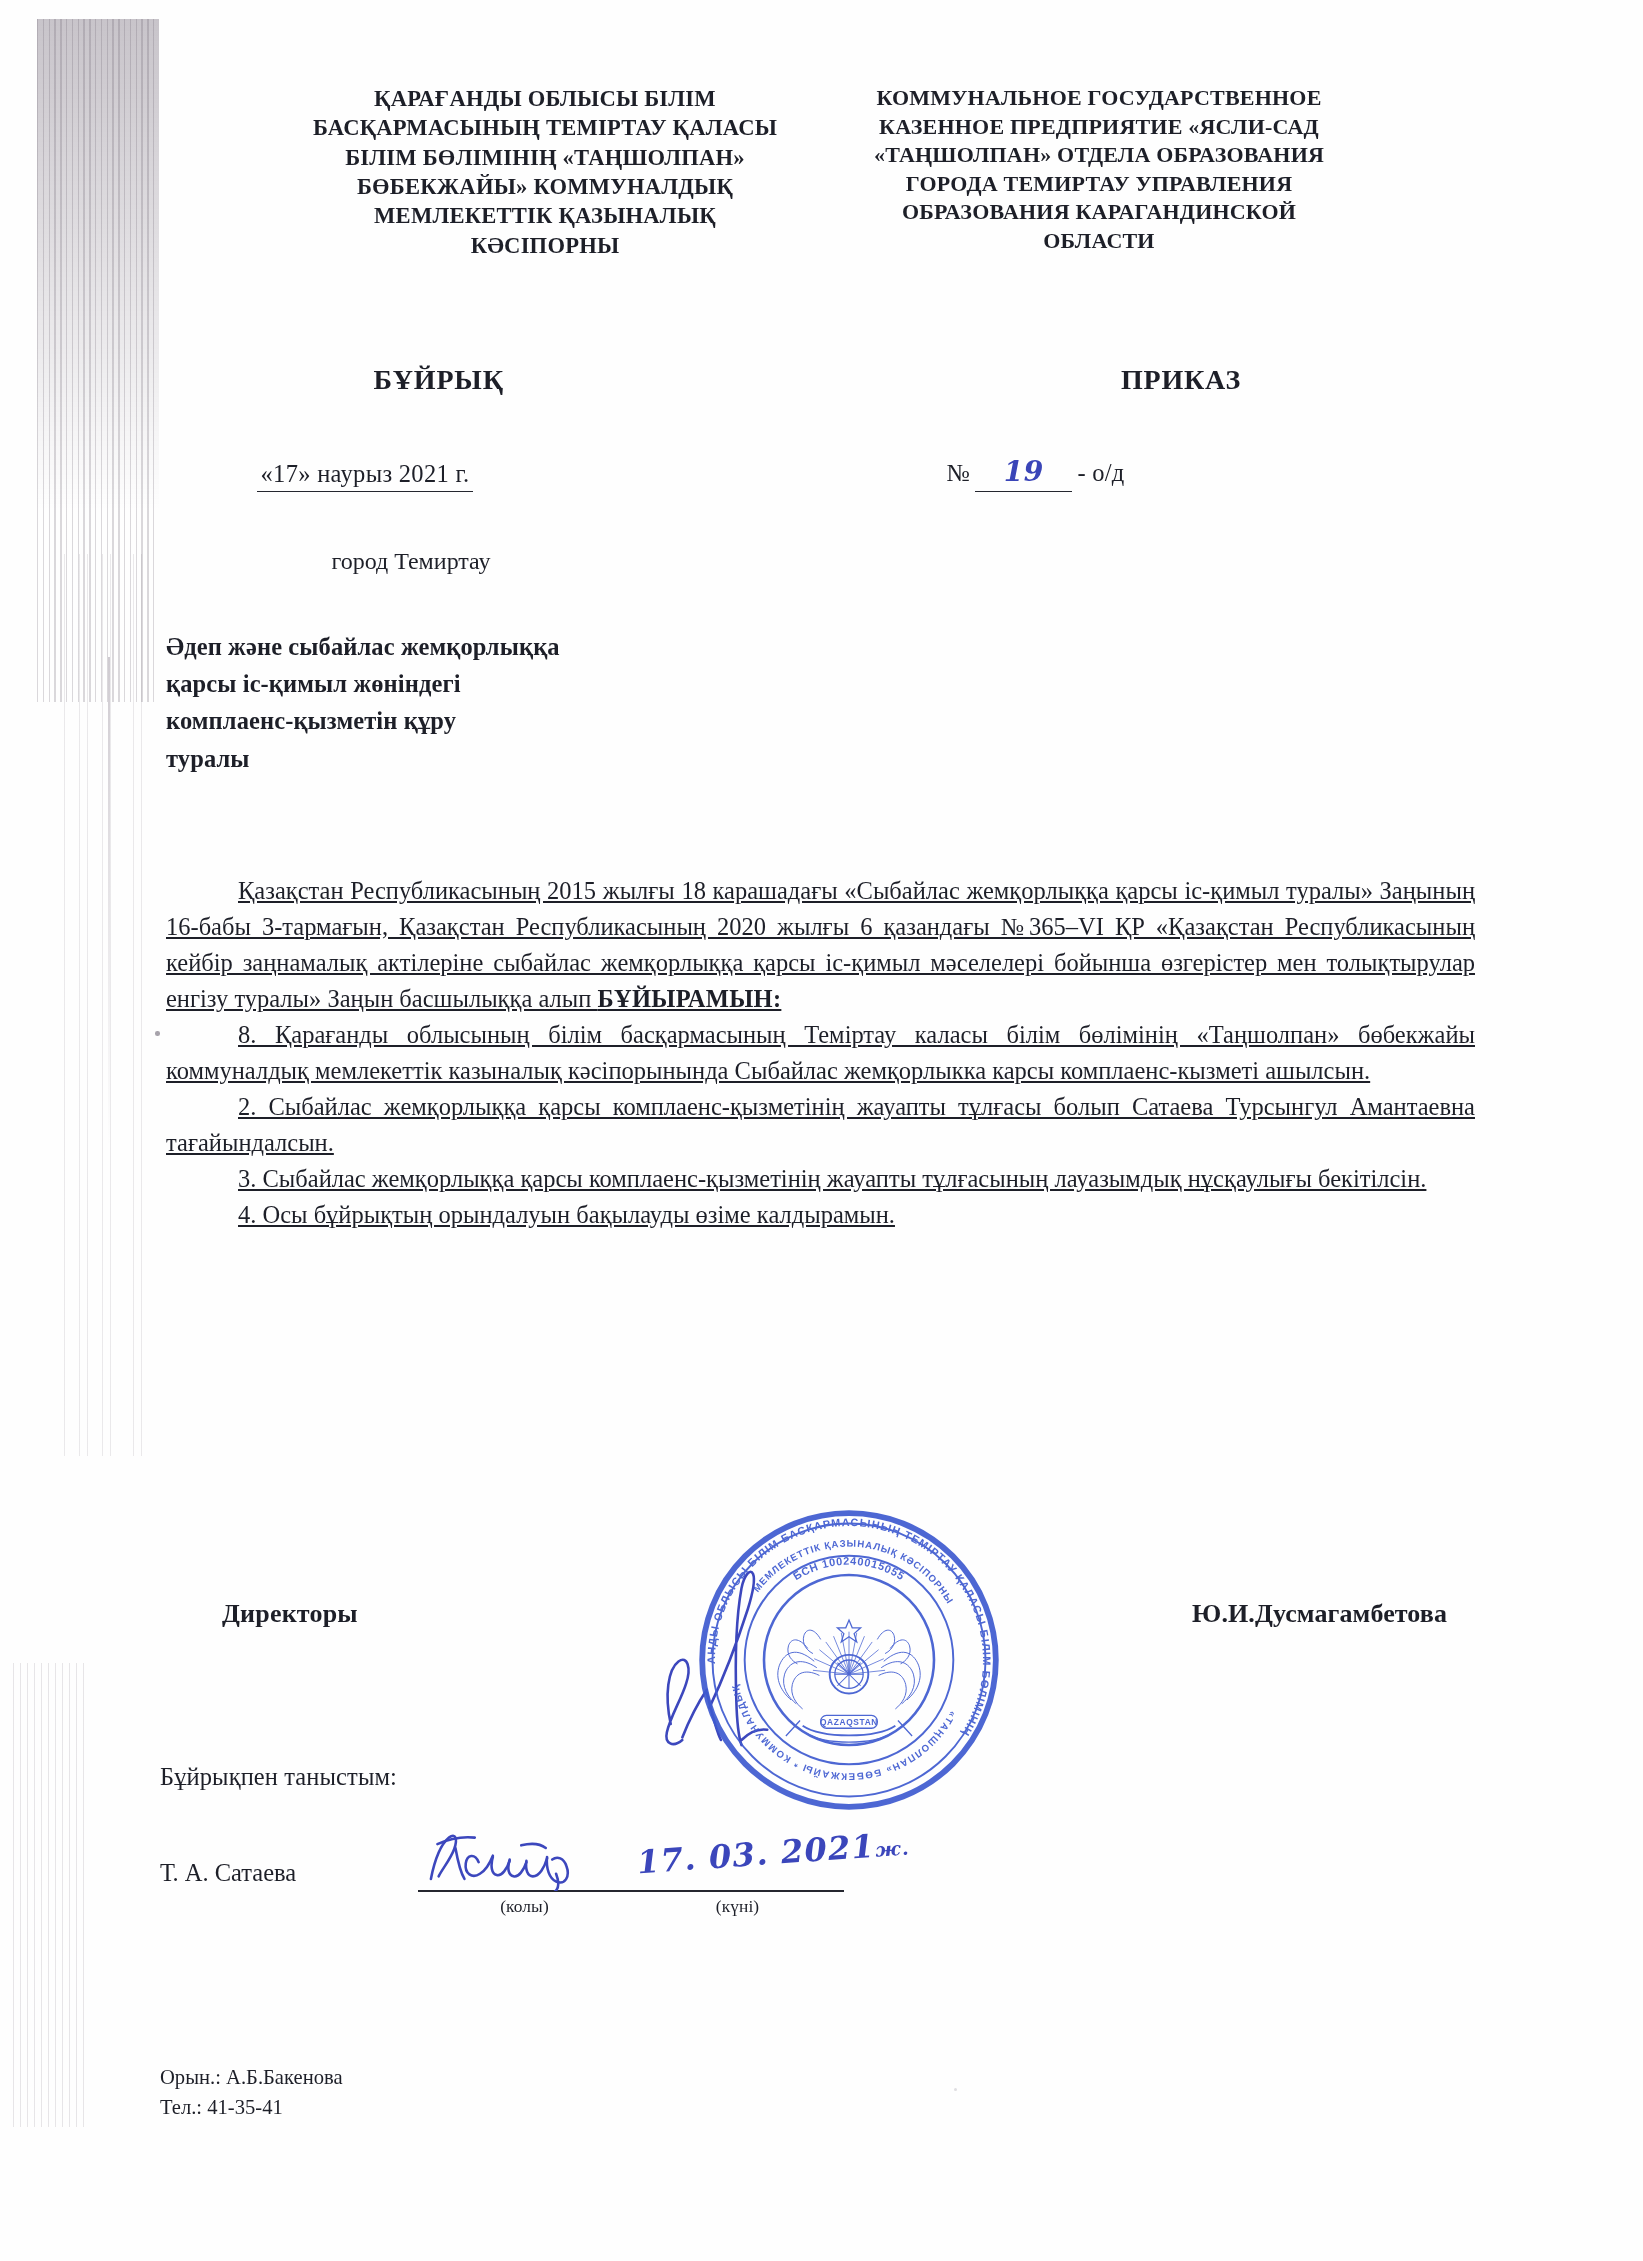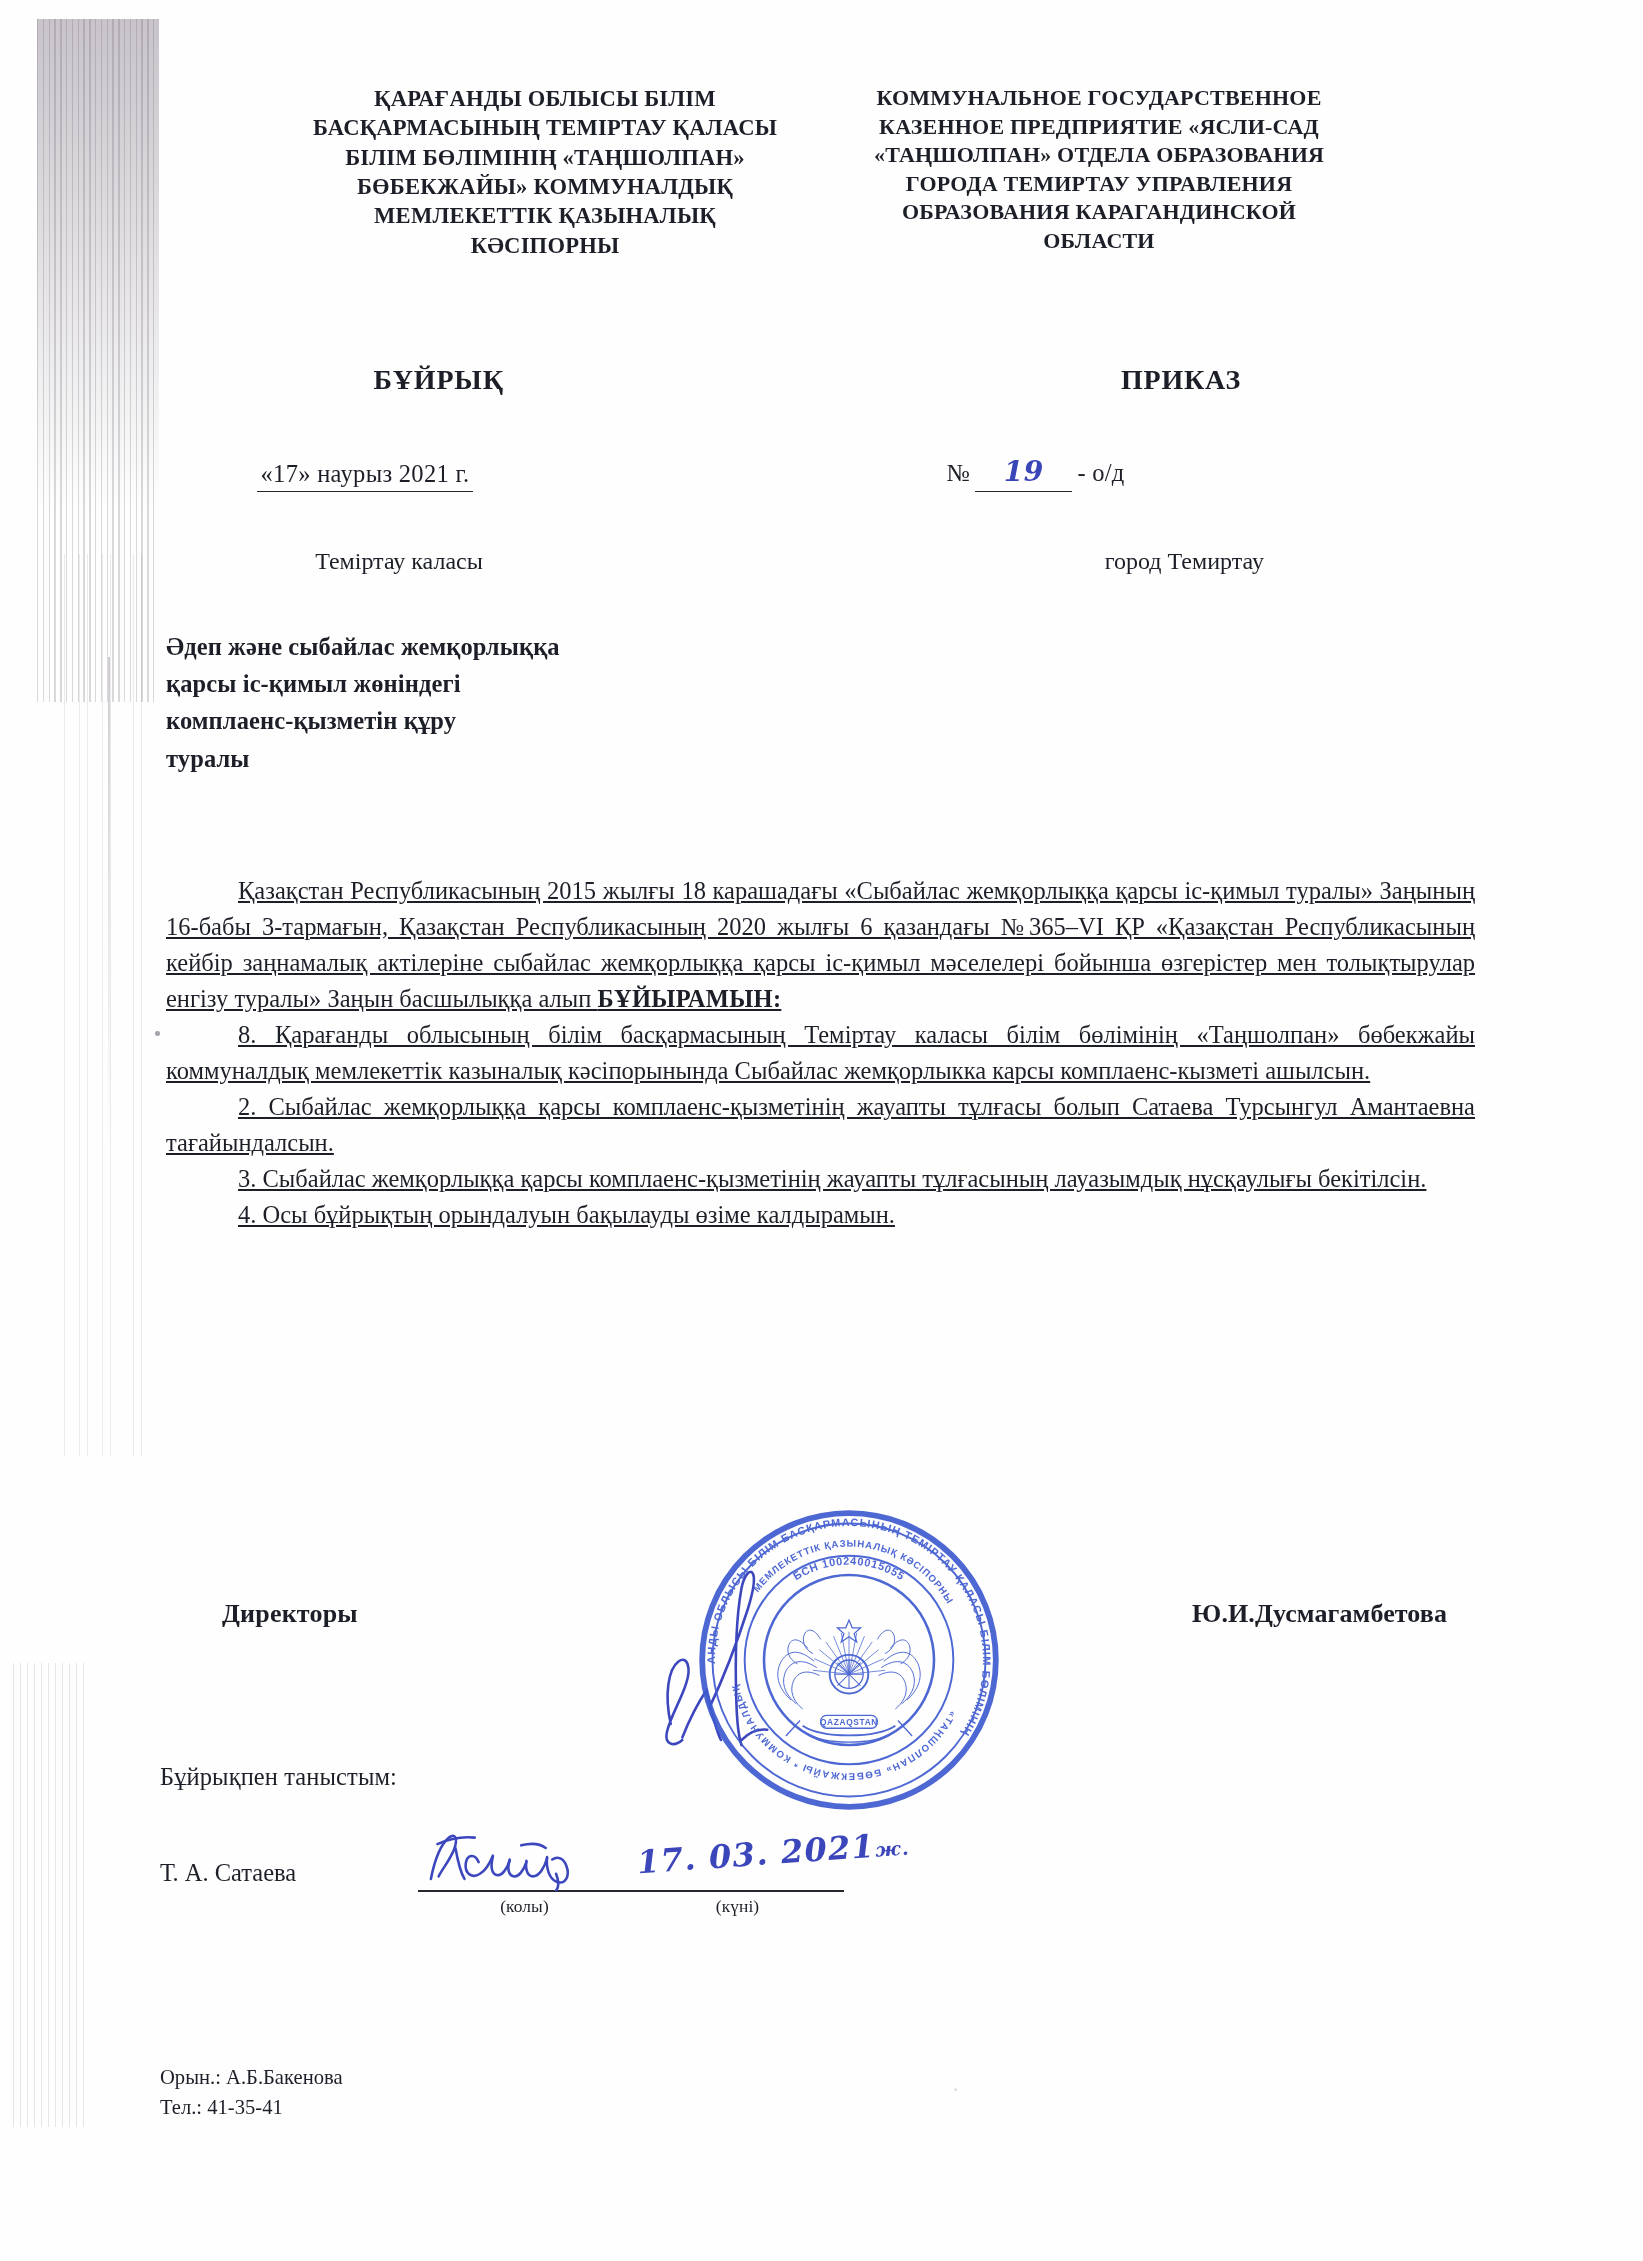--- a/index.html
+++ b/index.html
@@ -227,21 +227,20 @@
       <span class="date-text">«17» наурыз 2021 г.</span>
     </div>
     <div class="meta-ru">
       <span class="num-wrap">
         <span class="num-label">№</span><span class="num-blank"><span class="handwritten-num">19</span></span><span class="num-suffix">- о/д</span>
       </span>
     </div>
   </div>
 
   <div class="city-row">
-    <div class="city-kk">Теміртау каласы</div>
     <div class="city-ru">город Темиртау</div>
   </div>
 
   <div class="subject">
     <div class="ln">Әдеп  және сыбайлас жемқорлыққа</div>
     <div class="ln">қарсы іс-қимыл жөніндегі</div>
     <div class="ln">комплаенс-қызметін құру</div>
     <div class="ln">туралы</div>
   </div>
 

